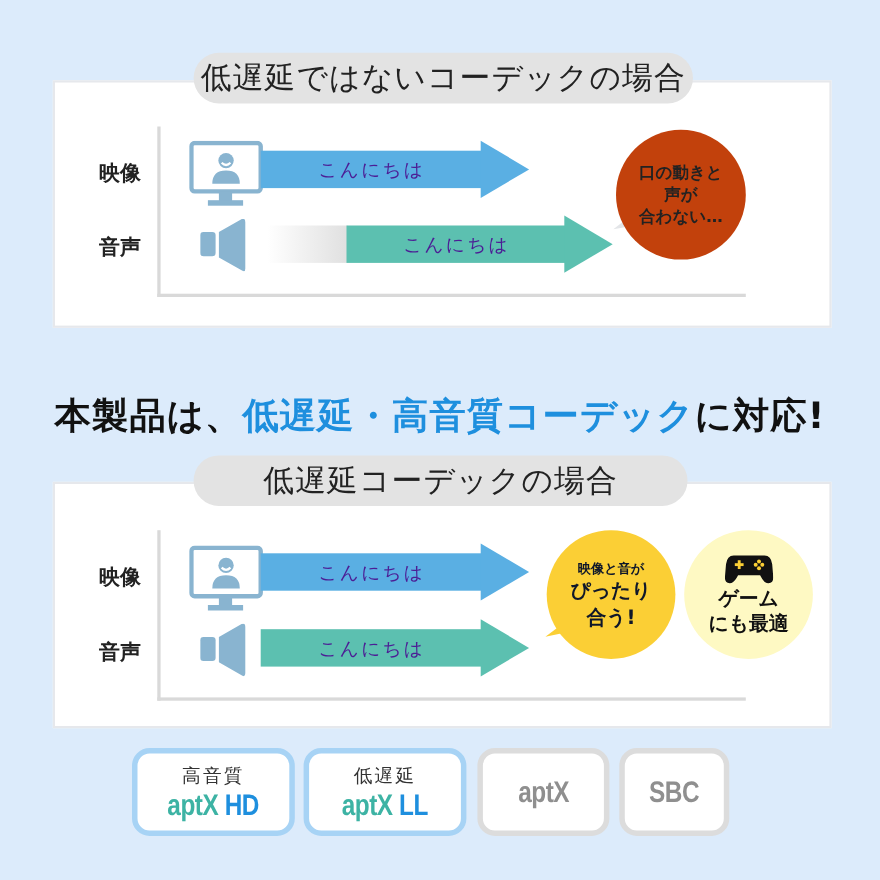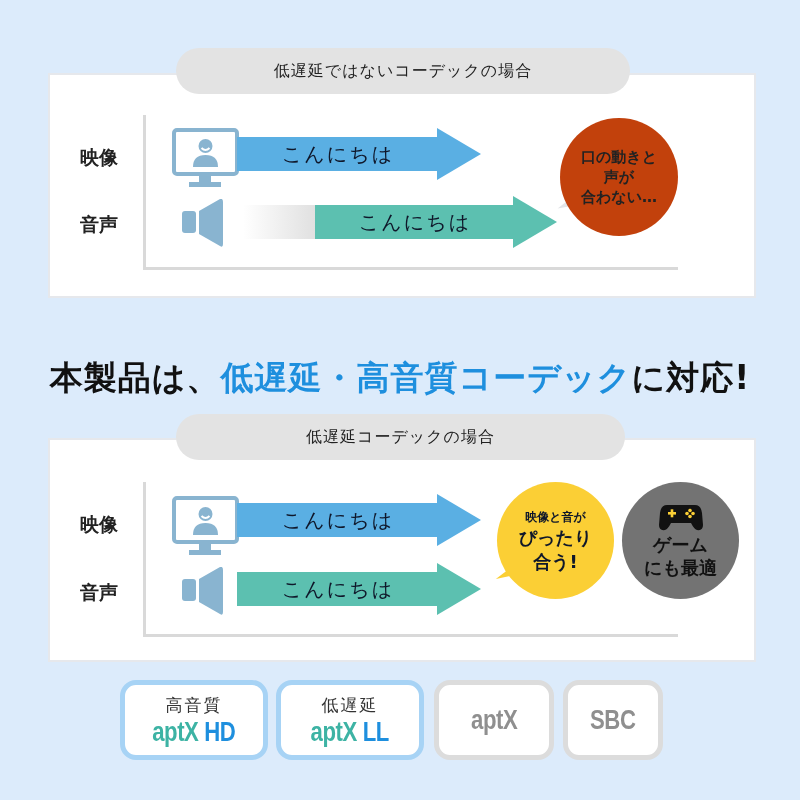--- a/index.html
+++ b/index.html
@@ -1,26 +1,26 @@
 <!DOCTYPE html>
 <html><head>
 <meta charset="utf-8">
 <style>
   html,body{margin:0;padding:0;}
   body{width:800px;height:800px;background:#dcebfb;position:relative;overflow:hidden;
        font-family:"DejaVu Sans","Liberation Sans",sans-serif;color:#222;}
   .abs{position:absolute;}
   .panel{position:absolute;background:#fff;border:2px solid #e6e8ec;box-sizing:border-box;}
   .pill{position:absolute;background:#e3e3e3;border-radius:24px;display:flex;align-items:center;justify-content:center;
-        font-size:16px;color:#222;letter-spacing:1px;}
+        font-size:28px;color:#222;letter-spacing:1px;}
   .axis{position:absolute;border-left:3px solid #d9d9d9;border-bottom:3px solid #d9d9d9;box-sizing:border-box;}
-  .rowlabel{position:absolute;font-size:19px;font-weight:bold;color:#222;}
+  .rowlabel{position:absolute;font-size:19px;font-weight:bold;color:#222;margin-left:10px;}
   .arrow{position:absolute;}
   .arrow .body{position:absolute;left:0;display:flex;align-items:center;justify-content:center;
-               color:#0f172a;font-size:20px;letter-spacing:2px;}
+               color:#4c1d95;font-size:17px;letter-spacing:2px;}
   .arrow .head{position:absolute;width:0;height:0;border-top-style:solid;border-bottom-style:solid;border-left-style:solid;
                border-top-color:transparent;border-bottom-color:transparent;}
   .bubble{position:absolute;border-radius:50%;display:flex;flex-direction:column;align-items:center;justify-content:center;text-align:center;}
   .tail{position:absolute;width:0;height:0;}
   .headline{position:absolute;left:0;width:800px;top:356px;text-align:center;font-size:33px;font-weight:bold;letter-spacing:1px;color:#111;}
   .headline .hl{color:#1e8fde;}
   .badge{position:absolute;border-radius:16px;background:#fff;box-sizing:border-box;display:flex;flex-direction:column;
          align-items:center;justify-content:center;}
   .badge.on{border:5px solid #a7d3f5;}
   .badge.off{border:5px solid #dcdcdc;}
@@ -117,21 +117,21 @@
   <div class="head" style="left:200px;top:0;border-top-width:26px;border-bottom-width:26px;border-left-width:44px;border-left-color:#5cc0b0;"></div>
 </div>
 
 <div class="tail" style="left:494px;top:562px;border-top:14px solid transparent;border-right:30px solid #fbcf35;transform:rotate(-12deg);"></div>
 <div class="bubble" style="left:497px;top:482px;width:117px;height:117px;background:#fbcf35;color:#0f172a;font-weight:bold;">
   <span style="font-size:12px;line-height:18px;">映像と音が</span>
   <span style="font-size:18px;line-height:24px;">ぴったり</span>
   <span style="font-size:18px;line-height:24px;">合う!</span>
 </div>
 
-<div class="bubble" style="left:622px;top:482px;width:117px;height:117px;background:#737373;color:#111;font-weight:bold;">
+<div class="bubble" style="left:622px;top:482px;width:117px;height:117px;background:#fef9c3;color:#111;font-weight:bold;">
   <svg width="44" height="28" viewBox="0 0 44 28" style="margin-bottom:2px;">
     <path d="M8 2 H36 Q42 2 43 10 L44 22 Q44 28 38 27 Q35 26 32 20 H12 Q9 26 6 27 Q0 28 0 22 L1 10 Q2 2 8 2 Z" fill="#111"></path>
     <rect x="9" y="9" width="8" height="2.6" fill="#fbcf35"></rect>
     <rect x="11.7" y="6.3" width="2.6" height="8" fill="#fbcf35"></rect>
     <circle cx="31" cy="7.5" r="1.8" fill="#fbcf35"></circle>
     <circle cx="31" cy="13.5" r="1.8" fill="#fbcf35"></circle>
     <circle cx="28" cy="10.5" r="1.8" fill="#fbcf35"></circle>
     <circle cx="34" cy="10.5" r="1.8" fill="#fbcf35"></circle>
   </svg>
   <span style="font-size:18px;line-height:23px;">ゲーム</span>

